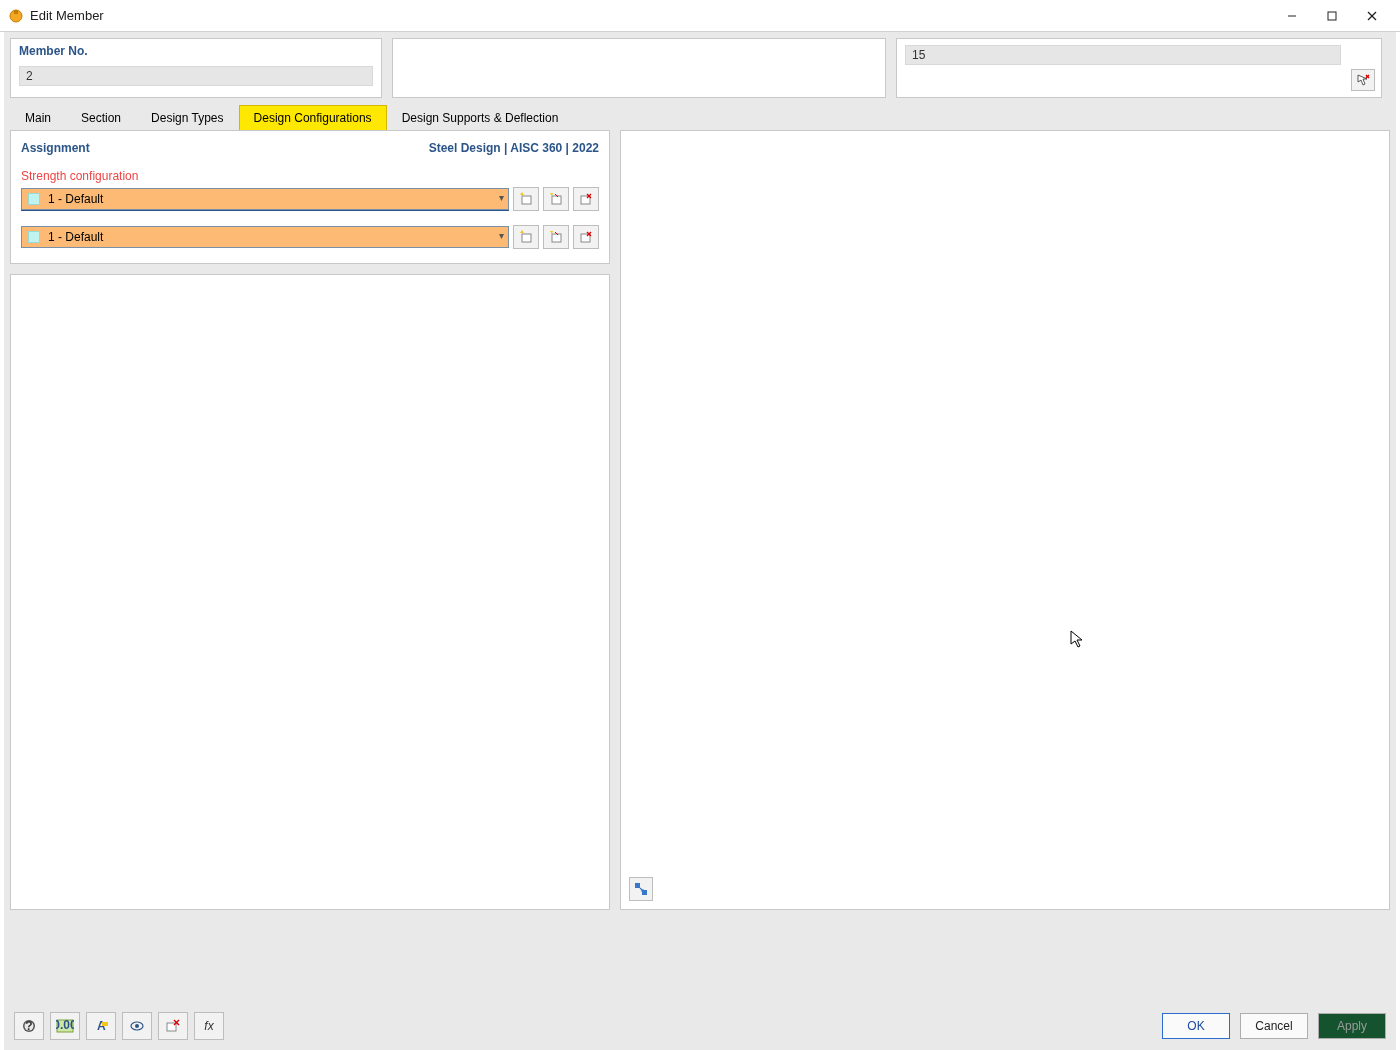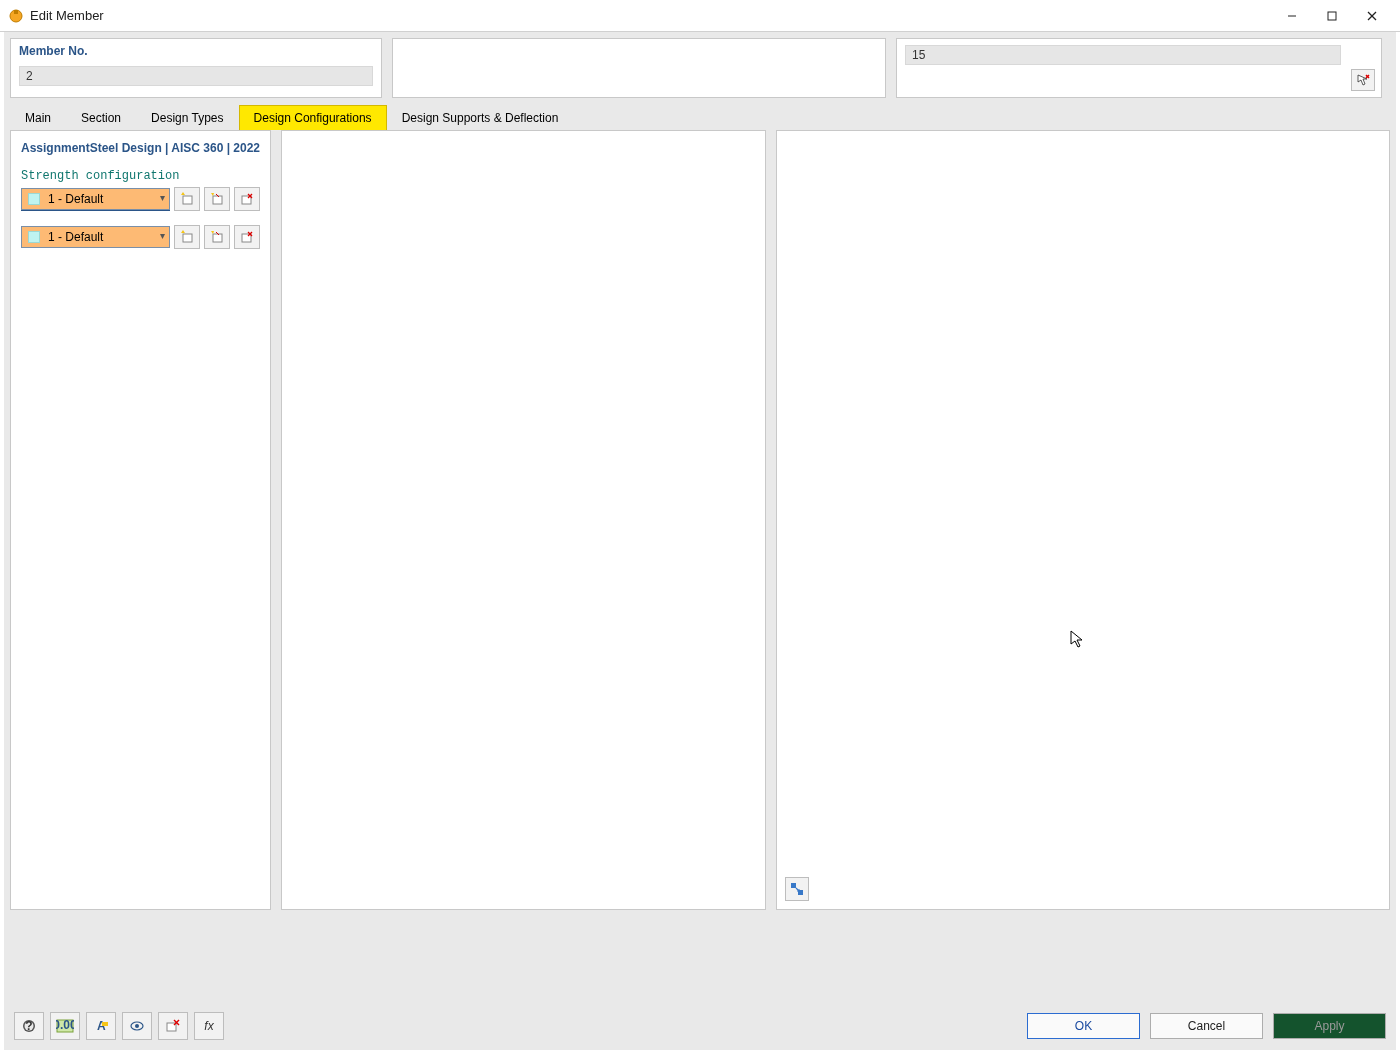--- a/index.html
+++ b/index.html
@@ -21,44 +21,44 @@
 .p-mid { flex: 1; }
 .p-line { width: 486px; position: relative; }
 .p-line .panel-input { margin-right: 40px; }
 .pick-btn { position: absolute; right: 6px; top: 30px; width: 24px; height: 22px; background: #f2f2f2; border: 1px solid #bdbdbd; display: flex; align-items: center; justify-content: center; }
 
 .tabs-row { margin: 6px 6px 0 6px; display: flex; align-items: flex-end; height: 26px; }
 .tab { padding: 5px 14px; font-size: 12px; color: #000000; background: #e9e9e9; border: 1px solid transparent; border-bottom: none; cursor: pointer; }
 .tab.active { background: #ffe800; border-color: #d4b800; }
 
 .body-row { display: flex; gap: 10px; margin: 0 6px; height: 780px; }
-.left-col { width: 756px; display: flex; flex-direction: row; gap: 10px; }
+.left-col { width: 600px; display: flex; flex-direction: column; gap: 10px; }
 .right-col { flex: 1; background: #fff; border: 1px solid #c8c8c8; position: relative; }
 
 .assign-panel { background: #fff; border: 1px solid #c8c8c8; padding: 10px 10px 14px 10px; }
 .assign-head { display: flex; justify-content: space-between; margin-bottom: 14px; }
 .assign-head .lh { color: #2b5588; font-weight: 600; }
 .assign-head .rh { color: #2b5588; font-weight: 600; }
 
-.cfg-label { color: #0f766e; margin-bottom: 4px; font-family: Liberation Mono, monospace; }
+.cfg-label { color: #ef4444; margin-bottom: 4px; }
 .cfg-row { display: flex; align-items: center; gap: 4px; margin-bottom: 14px; }
 .combo { flex: 1; height: 22px; border: 1px solid #7a8fa8; background: #fdba74; display: flex; align-items: center; padding: 0 6px; position: relative; }
 .combo .swatch { width: 12px; height: 12px; background: #bff3f0; border: 1px solid #9ad8d4; margin-right: 8px; }
 .combo .dd { position: absolute; right: 4px; top: 3px; font-size: 10px; color: #555; }
 .combo.first { box-shadow: 0 1px 0 0 #2b5588; }
 .ibtn { width: 26px; height: 24px; background: #f2f2f2; border: 1px solid #bdbdbd; display: flex; align-items: center; justify-content: center; }
 
 .blank-panel { flex: 1; background: #fff; border: 1px solid #c8c8c8; }
 
 .preview-btn { position: absolute; left: 8px; bottom: 8px; width: 24px; height: 24px; background: #f2f2f2; border: 1px solid #bdbdbd; display: flex; align-items: center; justify-content: center; }
 
 .footer { position: absolute; left: 0; right: 0; bottom: 0; height: 48px; background: #e9e9e9; display: flex; align-items: center; padding: 0 10px; }
 .tool-btn { width: 30px; height: 28px; background: #f2f2f2; border: 1px solid #bdbdbd; margin-right: 6px; display: flex; align-items: center; justify-content: center; }
 .footer .spacer { flex: 1; }
-.dlg-btn { width: 113px; height: 26px; margin-left: 10px; background: #fafafa; border: 1px solid #adadad; display: flex; align-items: center; justify-content: center; color: #222; }
+.dlg-btn { width: 68px; height: 26px; margin-left: 10px; background: #fafafa; border: 1px solid #adadad; display: flex; align-items: center; justify-content: center; color: #222; }
 .dlg-btn.default { border-color: #2b6cd1; color: #1a4aa0; }
 .dlg-btn.disabled { color: #9a9a9a; background: #14532d; }
 
 svg { display: block; }
 .cursor-img { position: absolute; left: 1070px; top: 630px; pointer-events: none; }
 </style>
 </head>
 <body>
 
 <div class="titlebar">

